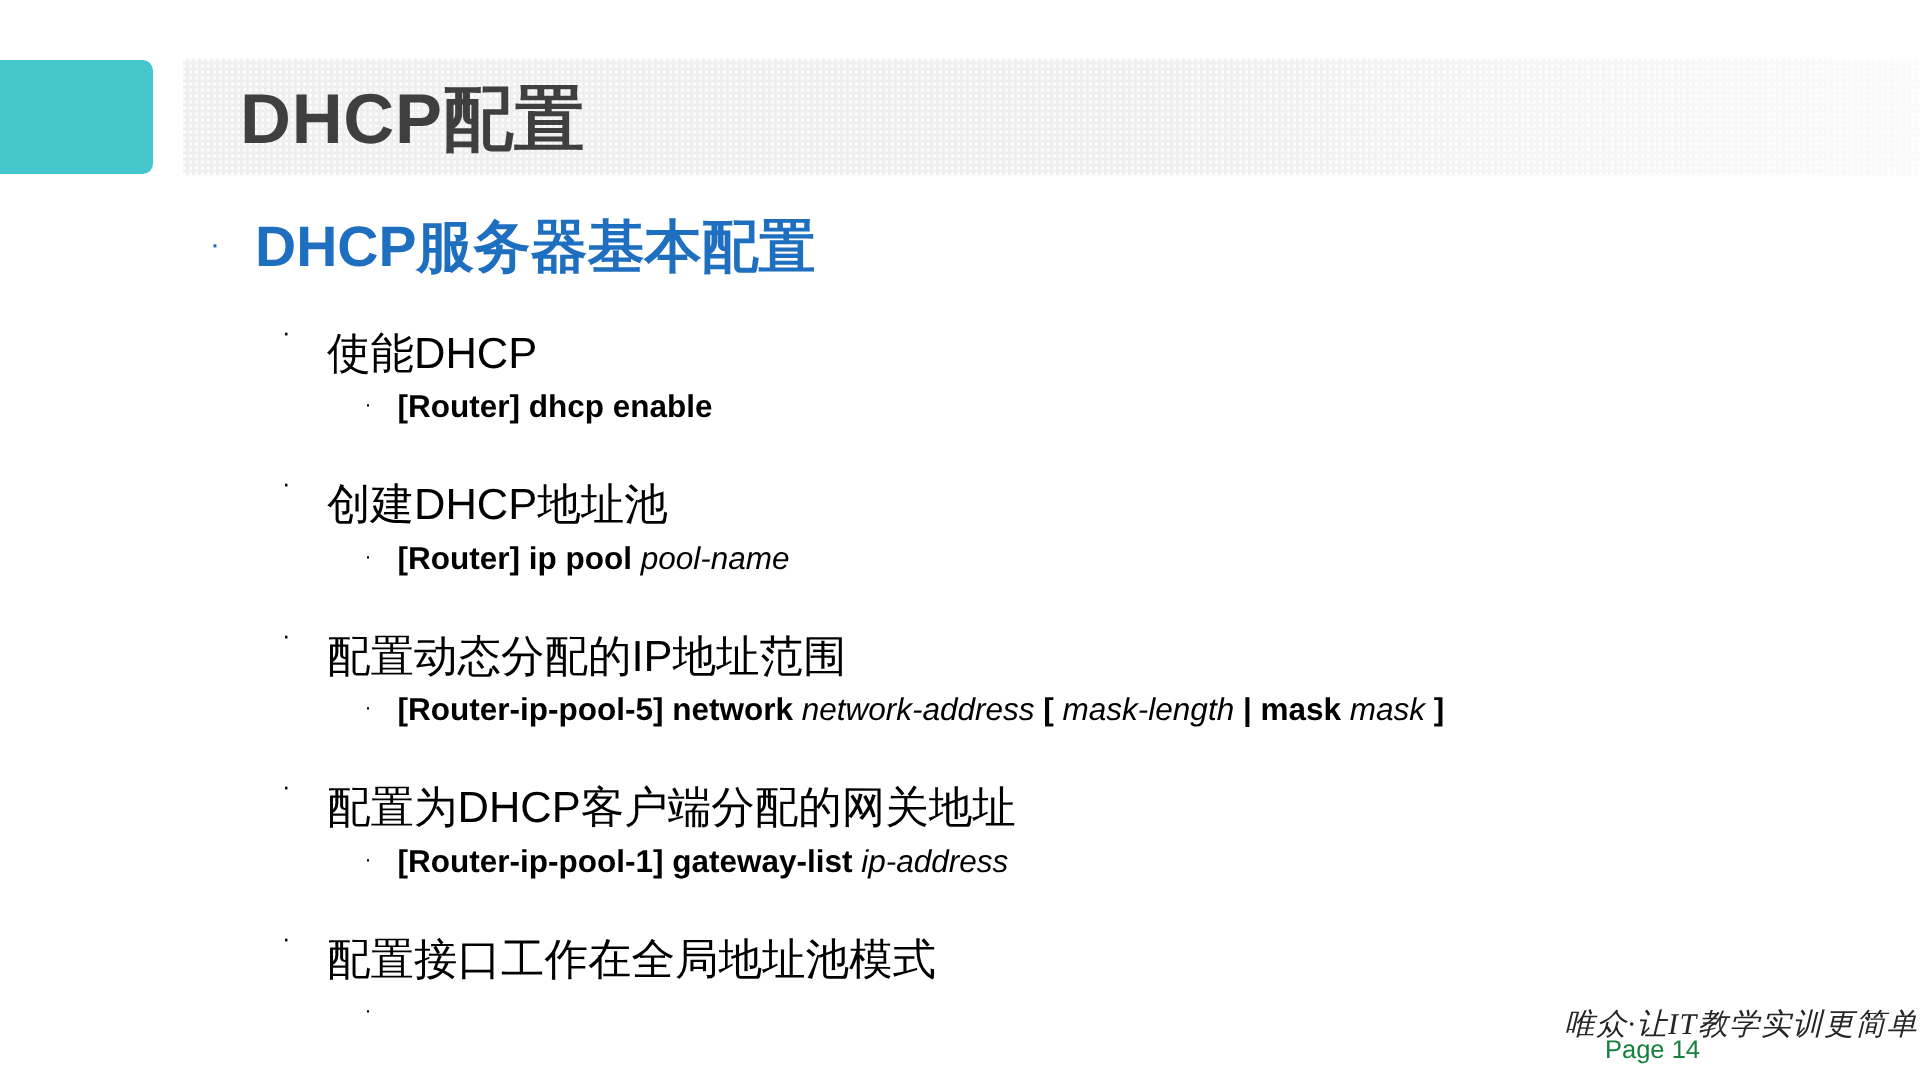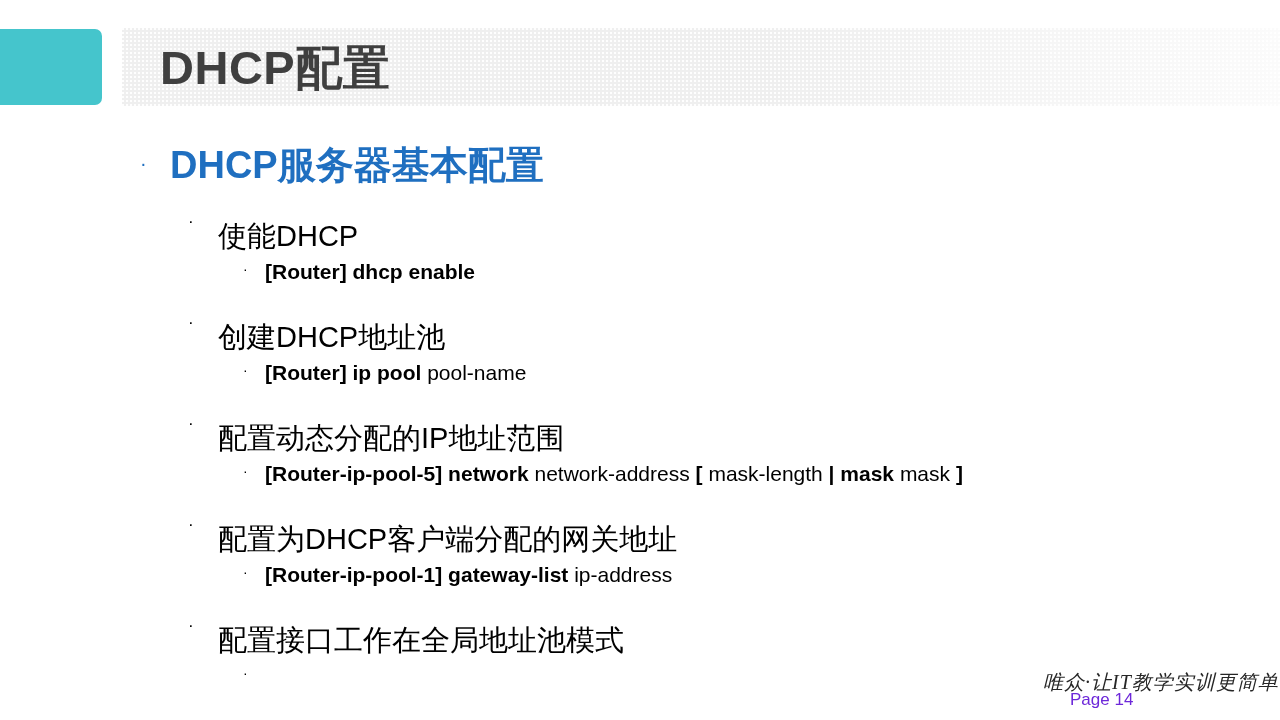--- a/index.html
+++ b/index.html
@@ -12,21 +12,21 @@
     overflow: hidden;
     background: #ffffff;
     font-family: "Liberation Sans", "DejaVu Sans", sans-serif;
     position: relative;
   }
 
   
   .header {
     position: absolute;
     left: 0;
-    top: 28px;
+    top: 39px;
     width: 1256px;
     height: 78px;
     text-align: right;
   }
   .header-gray {
     position: absolute;
     left: 122px;
     top: 0;
     width: 1158px;
     height: 78px;
@@ -141,20 +141,21 @@
     position: relative;
     top: -2px;
   }
   .lvl3 .txt {
     font-size: 21px;
     font-weight: bold;
     color: #000000;
     line-height: 1;
   }
   .lvl3 .txt .it {
+    font-style: italic;
     font-weight: normal;
   }
   .lvl3 .txt .bd {
     font-style: normal;
     font-weight: bold;
     margin-top: 17px;
   }
 
   
   .footer-watermark {
@@ -168,21 +169,21 @@
     white-space: nowrap;
     letter-spacing: 1px;
     overflow: hidden;
     width: 237px;
   }
   .footer-page {
     position: absolute;
     left: 1070px;
     top: 690px;
     font-size: 17px;
-    color: #6d28d9;
+    color: #15803d;
     white-space: nowrap;
   }
 </style>
 </head>
 <body>
 
 <div class="header">
   <div class="header-gray"></div>
   <div class="header-teal"></div>
   <div class="header-title">DHCP配置</div>

